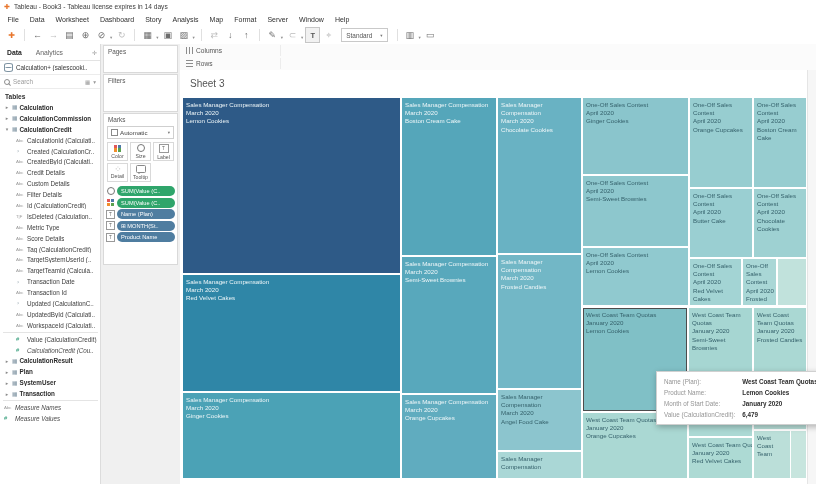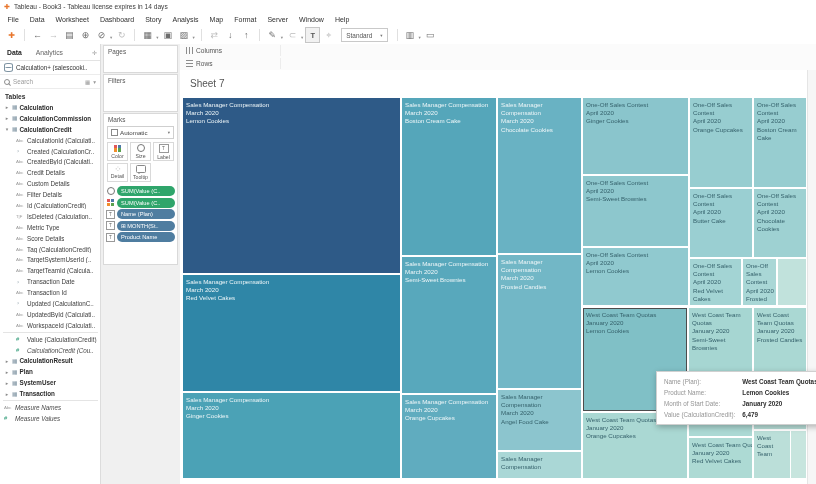--- a/index.html
+++ b/index.html
@@ -398,21 +398,21 @@
   <span>Columns</span>
   <span class="zone"></span>
 </div>
 <div class="shelf" style="top:57px;">
   <span class="ic-rows"></span>
   <span>Rows</span>
   <span class="zone"></span>
 </div>
 
 <div class="sheetarea">
-  <div class="sheet-title">Sheet 7</div>
+  <div class="sheet-title">Sheet 3</div>
   <div class="treemap" id="treemap">
       <div class="cell light" style="left: 0px; top: 0px; width: 217px; height: 175px; background: rgb(46, 90, 135);">
         <div class="ln">Sales Manager Compensation</div>
         <div class="ln">March 2020</div>
         <div class="ln">Lemon Cookies</div>
       </div>
       <div class="cell light" style="left: 0px; top: 177px; width: 217px; height: 116px; background: rgb(47, 134, 167);">
         <div class="ln">Sales Manager Compensation</div>
         <div class="ln">March 2020</div>
         <div class="ln">Red Velvet Cakes</div>

